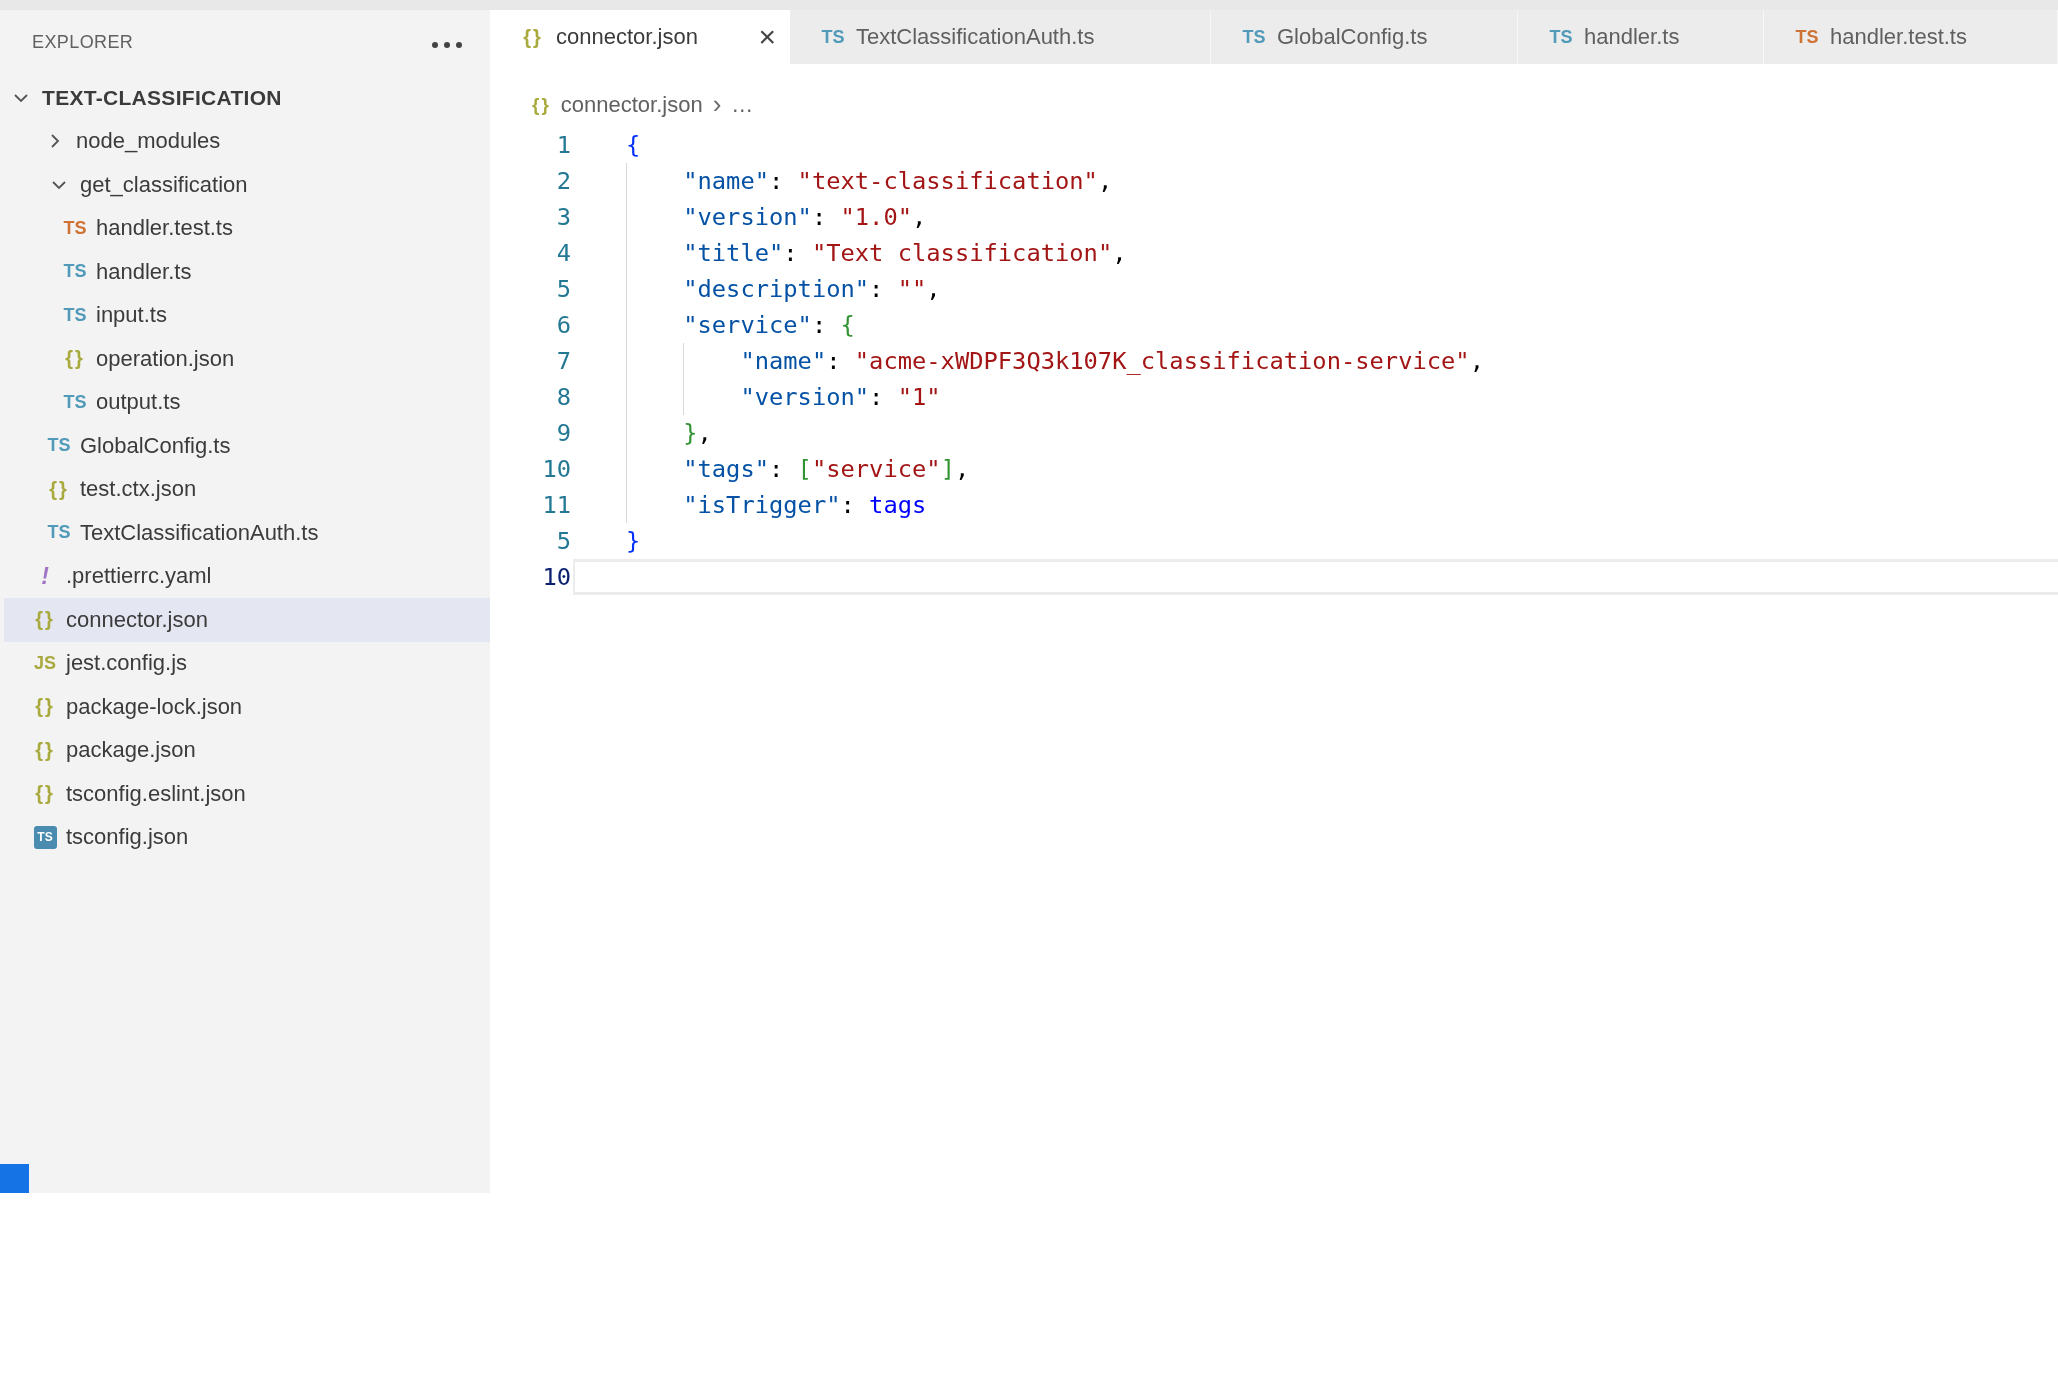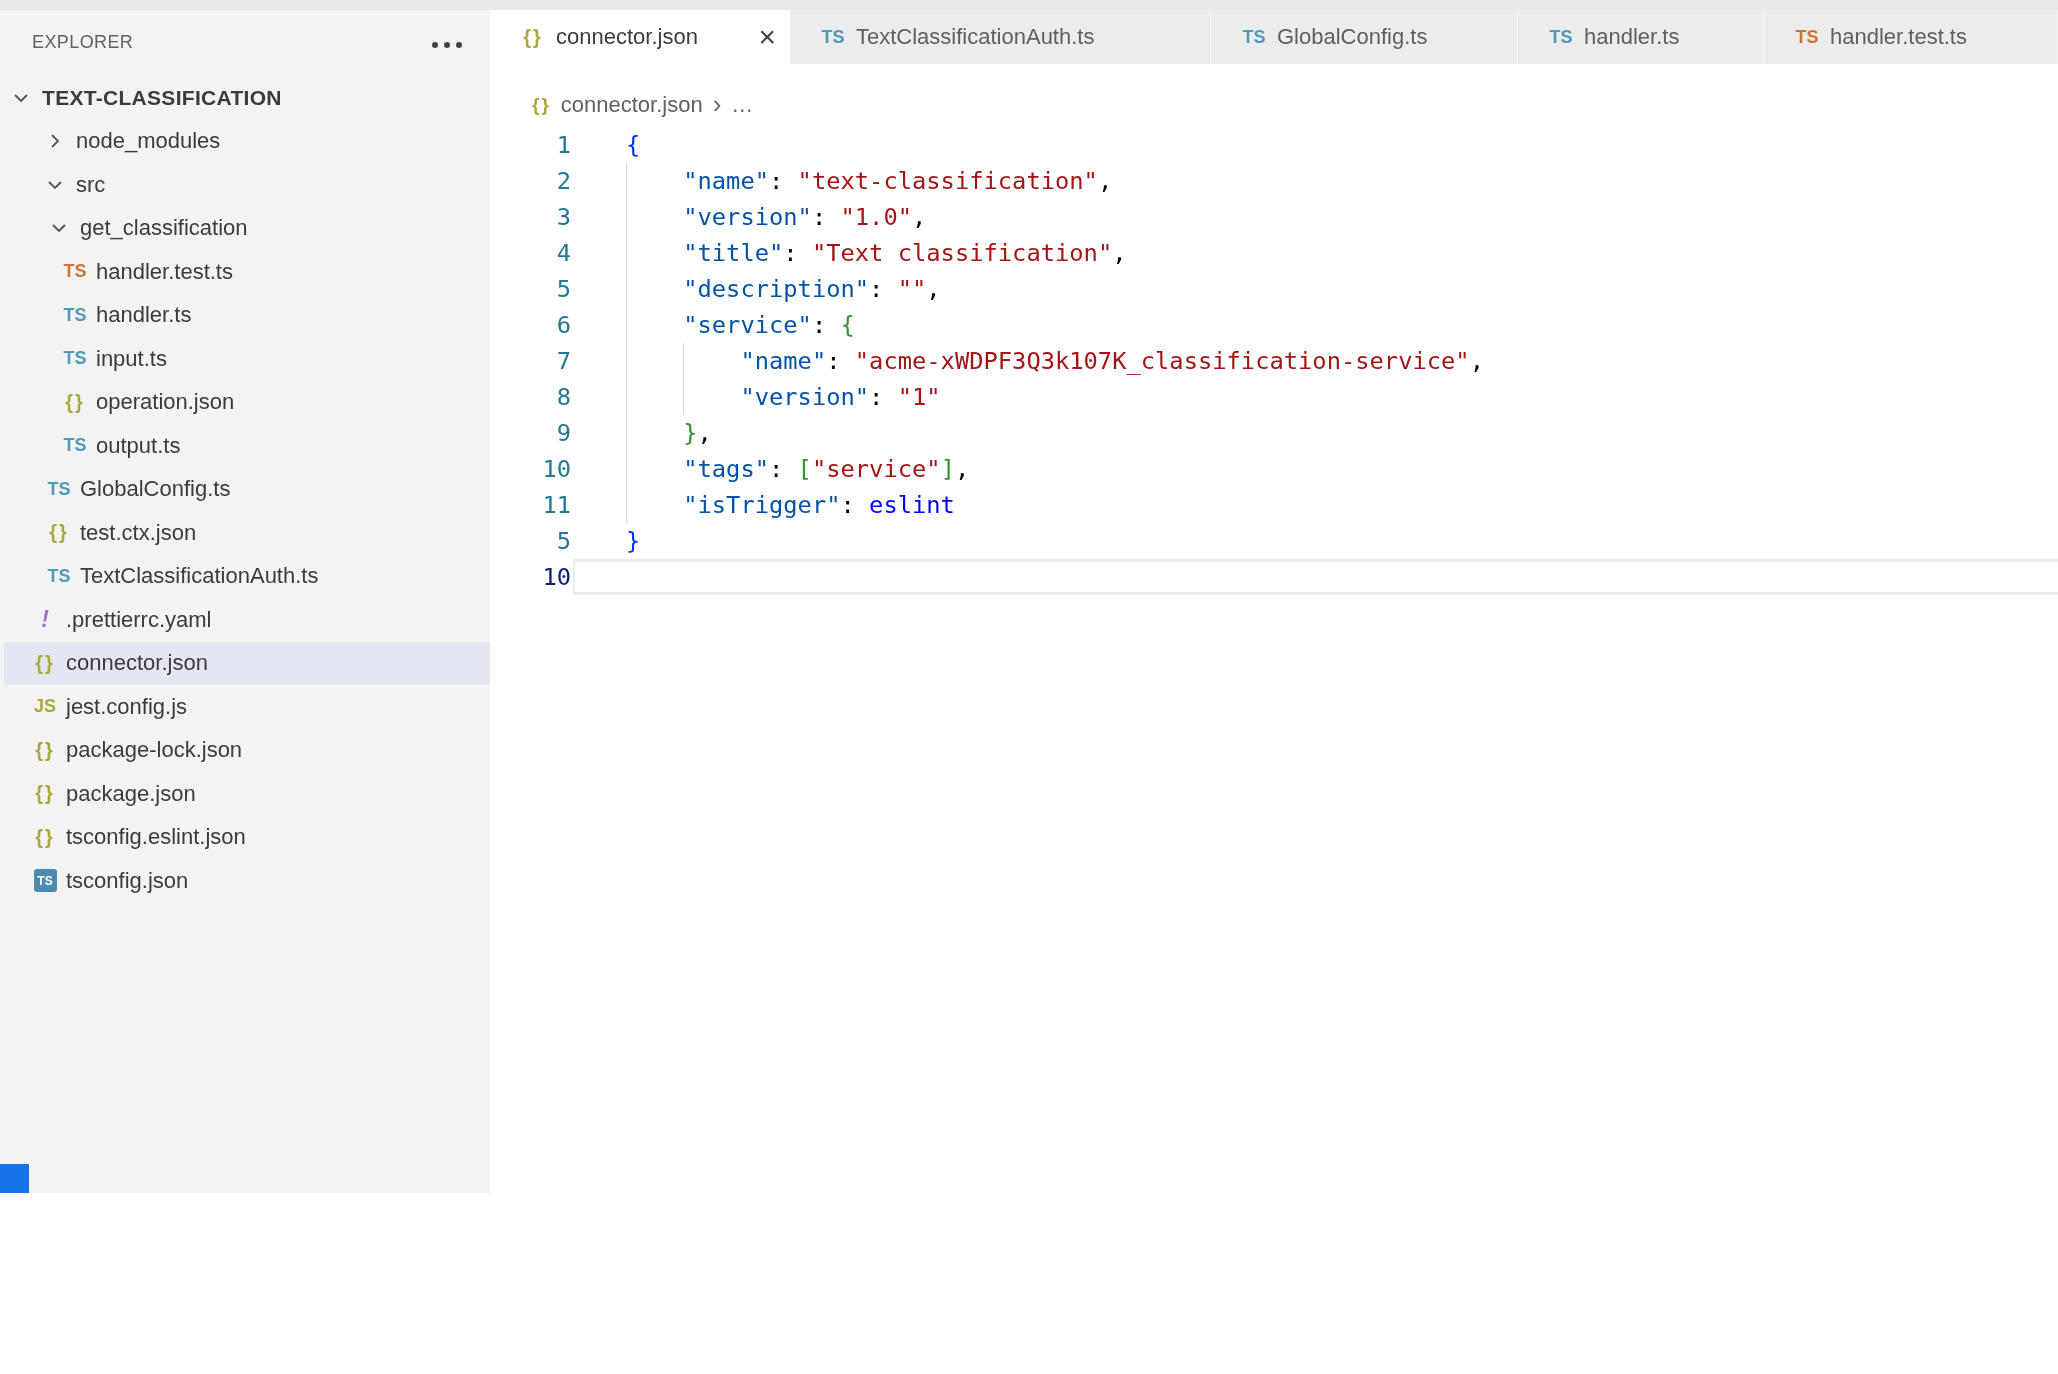--- a/index.html
+++ b/index.html
@@ -94,28 +94,20 @@
           <span class="tree-label">TEXT-CLASSIFICATION</span>
         </div>
         <div class="tree-row pl-l1">
           <span class="icon-box">
             <svg width="22" height="22" viewBox="0 0 22 22">
               <path d="M8 5 L14 11 L8 17" fill="none" stroke="#545454" stroke-width="1.8"></path>
             </svg>
           </span>
           <span class="tree-label">node_modules</span>
         </div>
-        <div class="tree-row pl-l1">
-          <span class="icon-box">
-            <svg width="22" height="22" viewBox="0 0 22 22">
-              <path d="M5 8 L11 14 L17 8" fill="none" stroke="#545454" stroke-width="1.8"></path>
-            </svg>
-          </span>
-          <span class="tree-label">src</span>
-        </div>
         <div class="tree-row pl-l2">
           <span class="icon-box">
             <svg width="22" height="22" viewBox="0 0 22 22">
               <path d="M5 8 L11 14 L17 8" fill="none" stroke="#545454" stroke-width="1.8"></path>
             </svg>
           </span>
           <span class="tree-label">get_classification</span>
         </div>
         <div class="tree-row pl-l3">
           <span class="icon-box">
@@ -299,21 +291,21 @@
           <span class="content"><span class="tk-plain">    </span><span class="tk-brace2">}</span><span class="tk-plain">,</span></span>
         </div>
         <div class="row">
           <span class="ln">10</span>
           <div class="guide" style="left: 136px;"></div>
           <span class="content"><span class="tk-plain">    </span><span class="tk-key">"tags"</span><span class="tk-plain">: </span><span class="tk-brace2">[</span><span class="tk-string">"service"</span><span class="tk-brace2">]</span><span class="tk-plain">,</span></span>
         </div>
         <div class="row">
           <span class="ln">11</span>
           <div class="guide" style="left: 136px;"></div>
-          <span class="content"><span class="tk-plain">    </span><span class="tk-key">"isTrigger"</span><span class="tk-plain">: </span><span class="tk-keyword">eslint</span></span>
+          <span class="content"><span class="tk-plain">    </span><span class="tk-key">"isTrigger"</span><span class="tk-plain">: </span><span class="tk-keyword">tags</span></span>
         </div>
         <div class="row">
           <span class="ln">5</span>
           <span class="content"><span class="tk-brace1">}</span></span>
         </div>
         <div class="row active">
           <div class="linebox"></div>
           <span class="ln">10</span>
           <span class="content"></span>
         </div>

